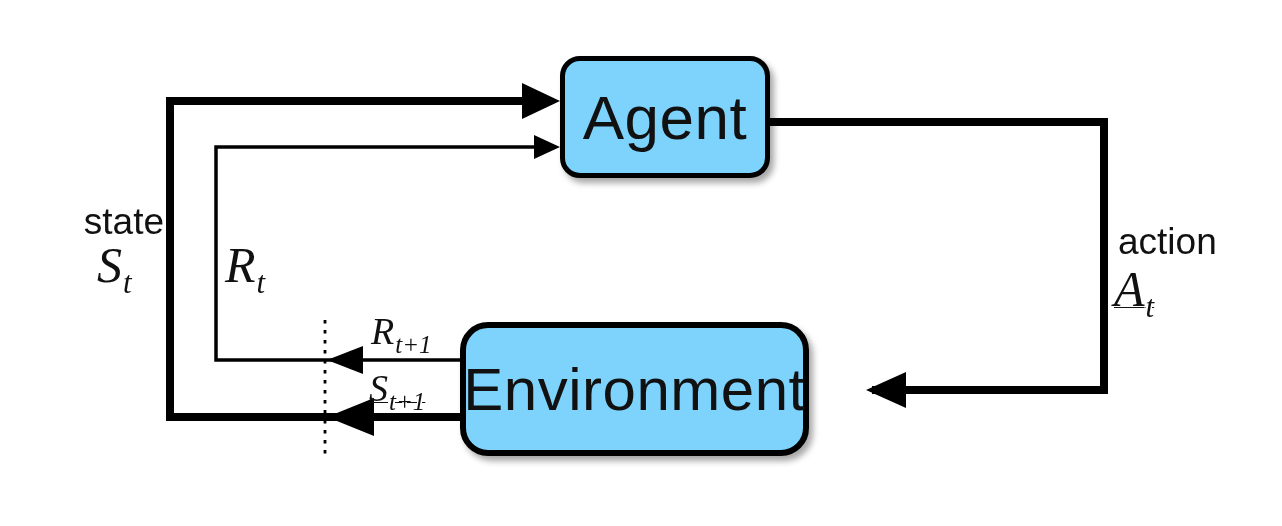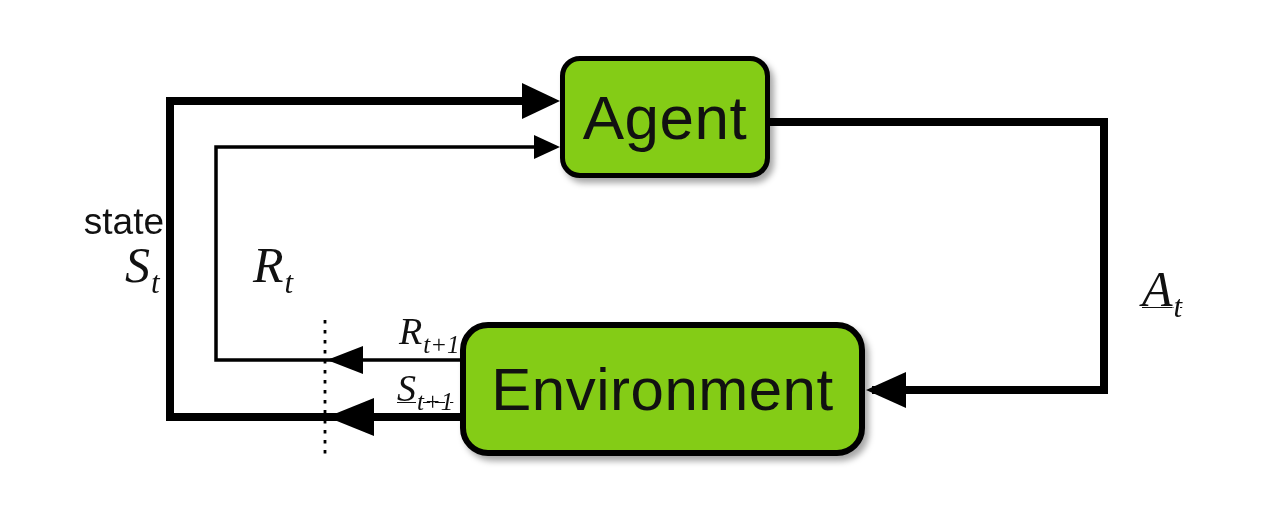--- a/index.html
+++ b/index.html
@@ -16,39 +16,39 @@
 
   .wires {
     position: absolute;
     left: 0; top: 0;
     width: 1282px; height: 526px;
     z-index: 1;
   }
 
   .node {
     position: absolute;
-    background: #84cc16;
+    background: #7dd3fc;
     border: 5px solid #000000;
     display: flex;
     align-items: center;
     justify-content: center;
     z-index: 2;
     color: #111111;
   }
   .node-agent {
     left: 560px; top: 56px;
     width: 210px; height: 122px;
     border-radius: 20px;
     border-width: 5px;
     box-shadow: 4px 5px 6px rgba(0,0,0,0.35);
     font-size: 62px;
   }
   .node-environment {
     left: 460px; top: 322px;
-    width: 405px; height: 134px;
+    width: 349px; height: 134px;
     border-radius: 28px;
     border-width: 6px;
     box-shadow: 4px 5px 6px rgba(0,0,0,0.35);
     font-size: 60px;
   }
   .node-label { letter-spacing: 0.5px; }
 
   .word-label {
     position: absolute;
     z-index: 3;
@@ -56,21 +56,20 @@
     color: #111111;
     white-space: nowrap;
   }
   .math-label {
     position: absolute;
     z-index: 3;
     font-family: "Liberation Serif", serif;
     font-style: italic;
     color: #111111;
     white-space: nowrap;
-    margin-left: 28px;
   }
   .math-label .sym { font-size: 50px; line-height: 1; }
   .math-label .sub { font-size: 31px; position: relative; top: 11px; left: 1px; }
   .math-label.small .sym { font-size: 38px; }
   .math-label.small .sub { font-size: 25px; top: 9px; }
 
   #label-state      { left: 64px;   top: 201px; width: 100px; text-align: right; }
   #symbol-state     { left: 97px;   top: 240px; }
   #label-reward     { left: 229px;  top: 201px; }
   #symbol-reward    { left: 225px;  top: 240px; }
@@ -111,20 +110,21 @@
 
   <div class="word-label" id="label-state">state</div>
   <div class="math-label" id="symbol-state">
     <span class="sym">S</span><span class="sub">t</span>
   </div>
 
   <div class="math-label" id="symbol-reward">
     <span class="sym">R</span><span class="sub">t</span>
   </div>
 
+  <div class="word-label" id="label-action">action</div>
   <div class="math-label" id="symbol-action">
     <span class="sym">A</span><span class="sub">t</span>
   </div>
 
   <div class="math-label small" id="symbol-next-reward">
     <span class="sym">R</span><span class="sub">t+1</span>
   </div>
 
   <div class="math-label small" id="symbol-next-state">
     <span class="sym">S</span><span class="sub">t+1</span>

